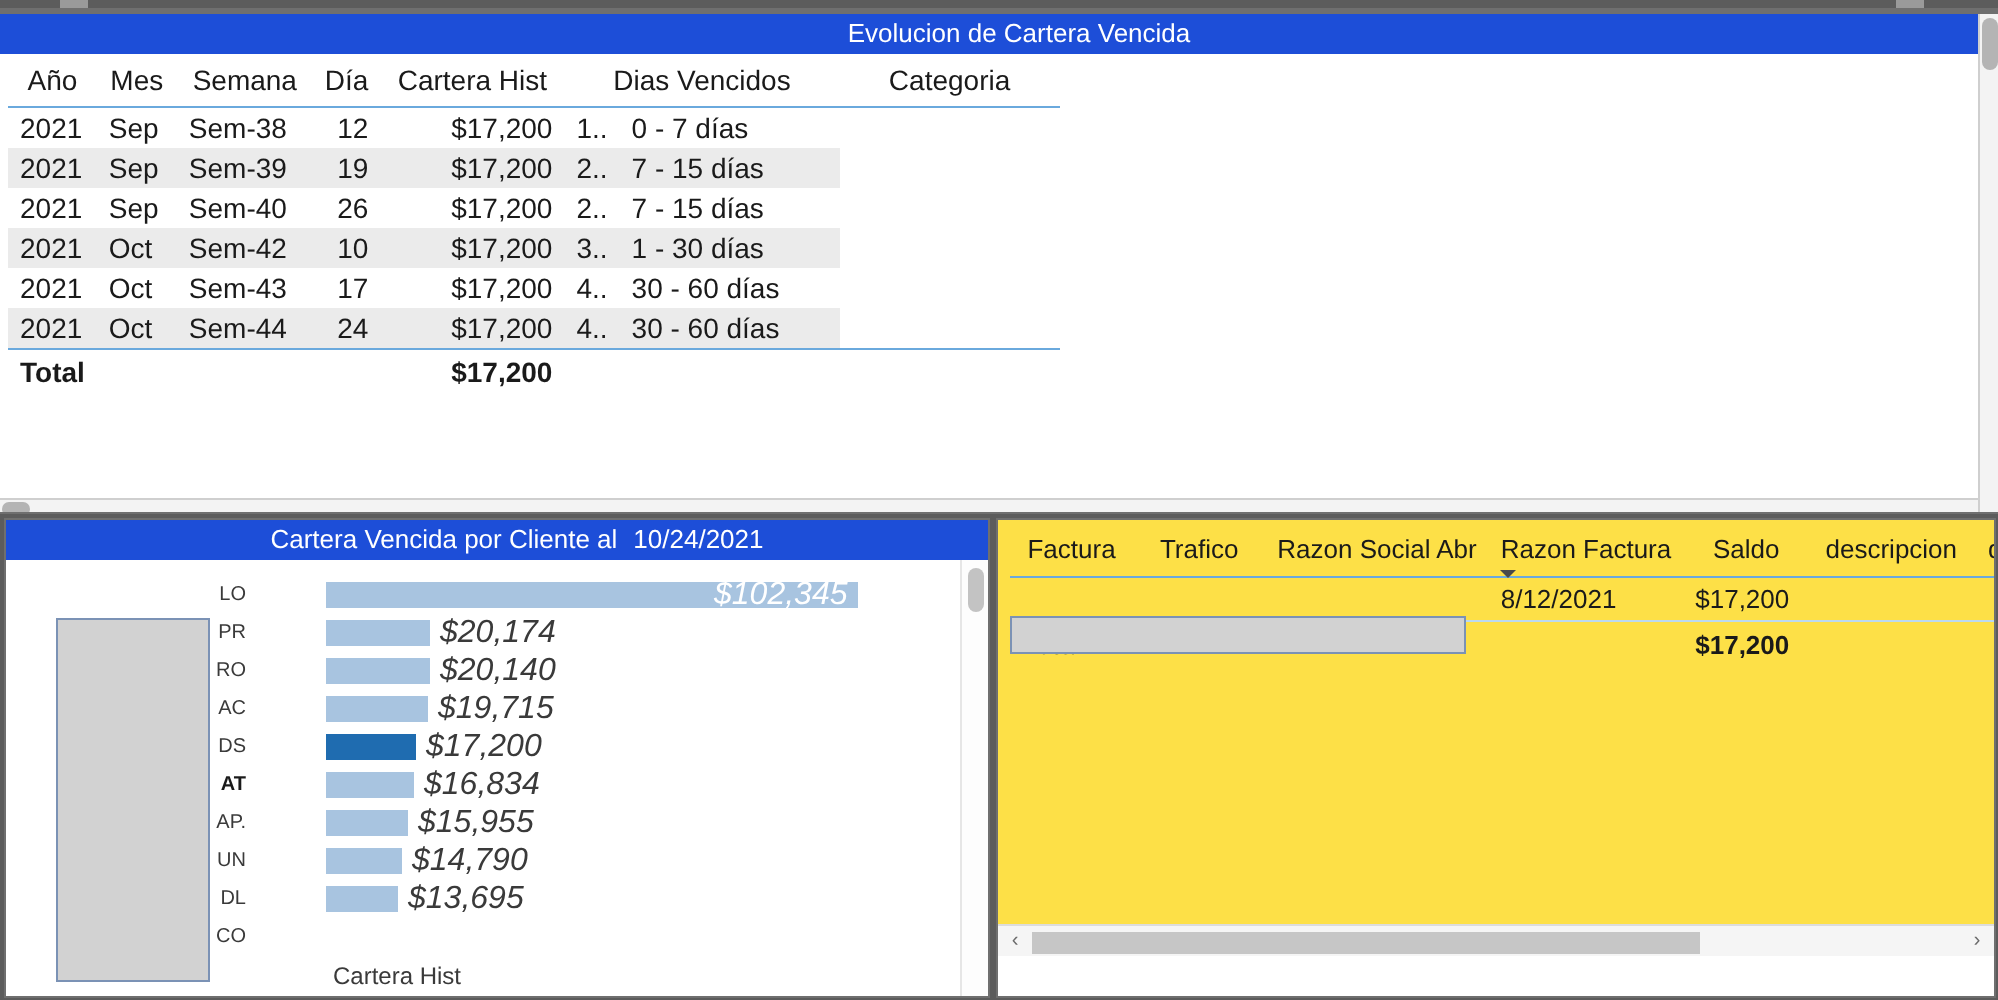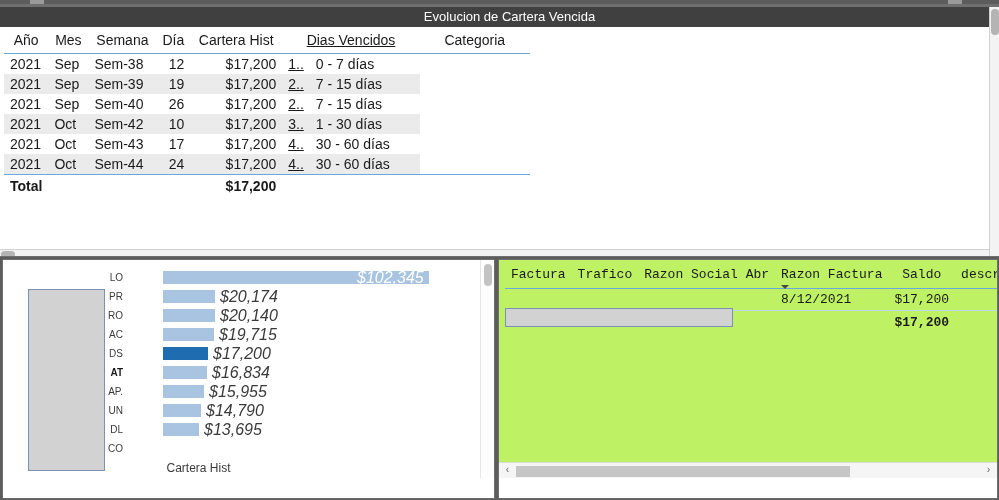--- a/index.html
+++ b/index.html
@@ -18,21 +18,21 @@
 
   
   .panel {
     position: absolute;
     background: #ffffff;
     border: 1px solid #6f6f6f;
     overflow: hidden;
   }
   .titlebar {
     height: 20px;
-    background: #404040;
+    background: #1d4ed8;
     color: #ffffff;
     font-size: 13px;
     line-height: 20px;
     text-align: center;
     white-space: nowrap;
     overflow: hidden;
     user-select: none;
     padding-left: 20px;
   }
   .titlebar .tdate { margin-left: 8px; }
@@ -77,21 +77,21 @@
     border-top: 1px solid #6aa9dd;
     font-weight: bold;
   }
   #evolution-table tbody tr.total-row td { padding-top: 3px; }
   .num { text-align: right; }
   .col-anio  { width: 44px; }
   .col-mes   { width: 40px; }
   .col-sem   { width: 68px; }
   .col-dia   { width: 32px; text-align: right; }
   .col-cart  { width: 92px; text-align: right; }
-  .col-dv    { width: 24px; text-decoration: underline; }
+  .col-dv    { width: 24px; }
   .col-cat   { width: 110px; }
 
   
   .vscroll-thin {
     position: absolute;
     top: 0; right: 0;
     width: 10px; height: 100%;
     background: #f3f3f3;
     border-left: 1px solid #cfcfcf;
   }
@@ -219,23 +219,22 @@
 
   
   #detalle-panel {
     left: 498px; top: 259px;
     width: 500px; height: 240px;
   }
   .detalle-body {
     position: relative;
     width: 100%;
     height: calc(100% - 20px);
-    background: #bef264;
+    background: #fde047;
     overflow: hidden;
-    font-family: Liberation Mono, monospace;
   }
   #detalle-table {
     margin-left: 6px;
     margin-top: 4px;
     font-size: 13px;
     width: 520px;
   }
   #detalle-table thead tr { border-bottom: 1px solid #6aa9dd; }
   #detalle-table th {
     color: #1a1a1a;
@@ -392,20 +391,23 @@
       <div class="hscroll-thin">
         <div class="thumb"></div>
       </div>
     </div>
     <div class="vscroll-thin">
       <div class="thumb"></div>
     </div>
   </div>
 
   <div class="panel" id="cliente-panel">
+    <div class="titlebar">
+      <span>Cartera Vencida por Cliente al</span><span class="tdate">10/24/2021</span>
+    </div>
     <div class="chart-body">
       <div class="yaxis-title">razon_social_abreviada</div>
       <div class="cat-labels" id="cat-labels">
           <div class="cat">LO</div>
           <div class="cat">PR</div>
           <div class="cat">RO</div>
           <div class="cat">AC</div>
           <div class="cat">DS</div>
           <div class="cat sel">AT</div>
           <div class="cat">AP.</div>

